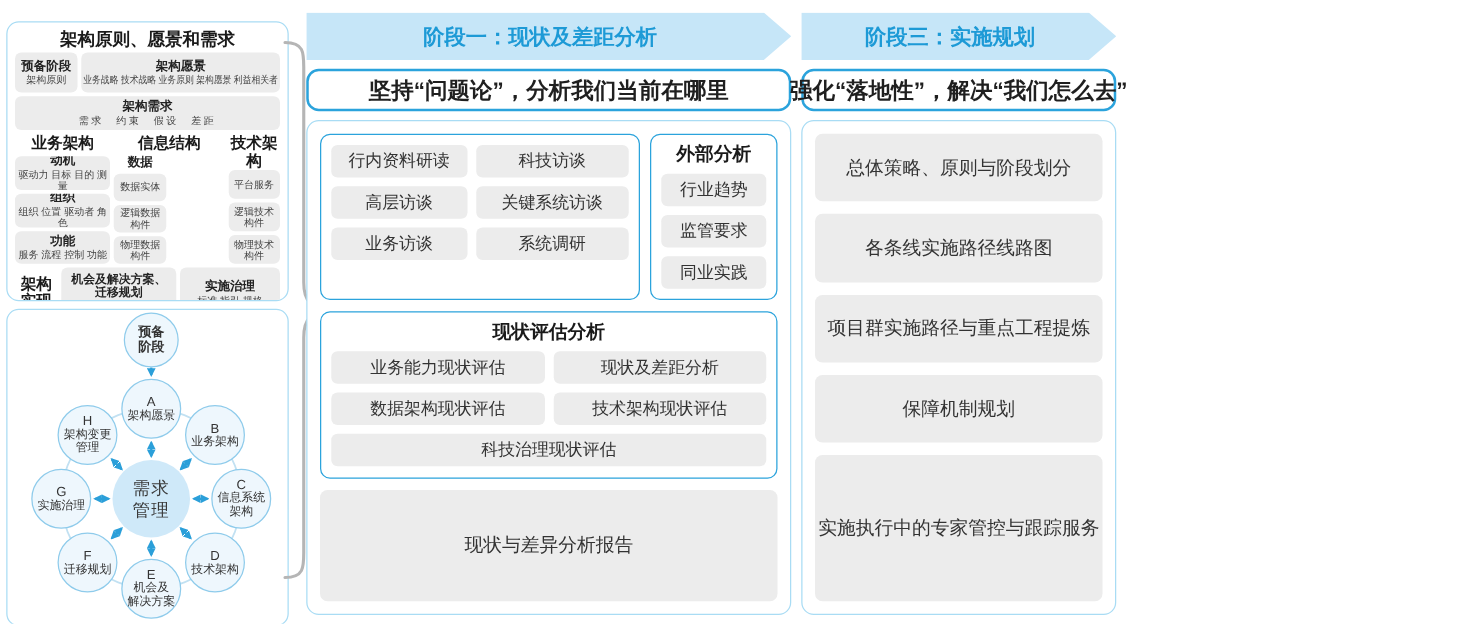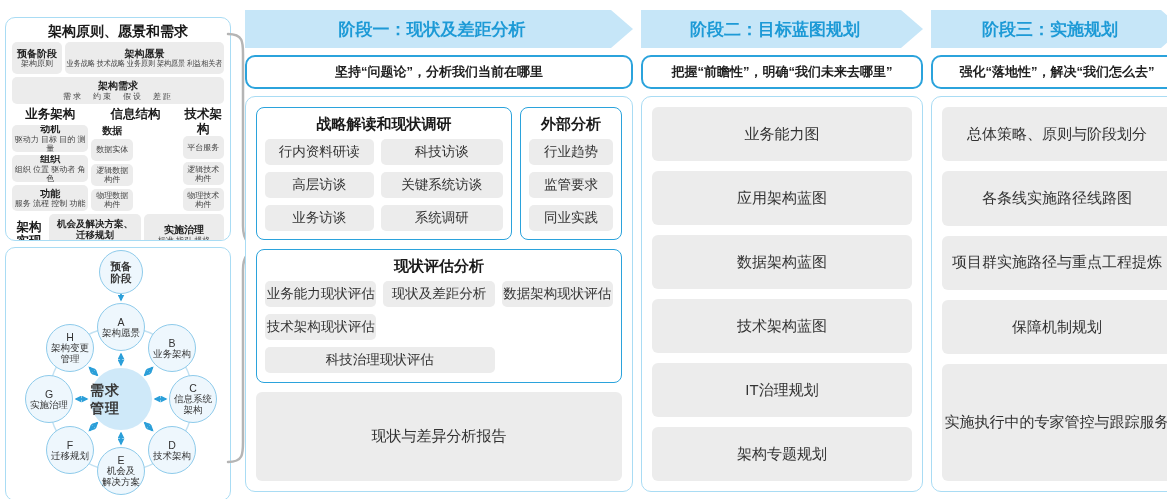--- a/index.html
+++ b/index.html
@@ -30,44 +30,44 @@
   .fw-bottom{flex:0 0 40px;display:flex;gap:3px;align-items:stretch;}
   .fw-reallabel{width:34px;display:flex;align-items:center;justify-content:center;font-size:12.5px;font-weight:bold;color:#1a1a1a;text-align:center;line-height:1.15;}
   .pre{white-space:pre-line;}
 
   
   .adm-panel{height:254px;margin-top:6px;position:relative;}
   .adm-svg{position:absolute;left:0;top:0;}
   .circle{position:absolute;border-radius:50%;box-sizing:border-box;display:flex;flex-direction:column;align-items:center;justify-content:center;text-align:center;background:#eef7fd;border:1.2px solid #8ecbeb;}
   .circle .cid{font-size:10.5px;color:#333;line-height:1.15;}
   .circle .clabel{font-size:9.5px;color:#333;line-height:1.15;}
-  .adm-center{position:absolute;border-radius:50%;background:#cfe9f9;display:flex;align-items:center;text-align:center;font-size:14px;font-weight:bold;color:#3a3a3a;letter-spacing:1px;line-height:1.3;}
+  .adm-center{position:absolute;border-radius:50%;background:#cfe9f9;display:flex;align-items:center;justify-content:center;text-align:center;font-size:14px;font-weight:normal;color:#3a3a3a;letter-spacing:1px;line-height:1.3;}
 
   
   .brace-svg{position:absolute;left:220px;top:28px;}
 
   
   .phases{position:absolute;left:245px;top:10px;display:flex;gap:8px;}
   .phase-col{display:flex;flex-direction:column;}
   .banner{height:38px;background:#c6e6f8;clip-path:polygon(0 0,calc(100% - 22px) 0,100% 50%,calc(100% - 22px) 100%,0 100%);display:flex;align-items:center;justify-content:center;}
   .banner span{font-size:17px;font-weight:bold;color:#1d9ad6;padding-right:14px;}
   .subtitle-box{margin-top:7px;height:34px;border:2px solid #2ba3dc;border-radius:10px;box-sizing:border-box;display:flex;align-items:center;justify-content:center;background:#fff;}
-  .subtitle-box span{font-size:13px;font-weight:bold;color:#1f1f1f;white-space:nowrap;}
+  .subtitle-box span{font-size:18px;font-weight:bold;color:#1f1f1f;white-space:nowrap;}
   .content-panel{margin-top:7px;height:396px;border:1.5px solid #a9dcf4;border-radius:10px;box-sizing:border-box;padding:10px;display:flex;flex-direction:column;background:#fff;}
   .group{border:1.5px solid #2ba3dc;border-radius:8px;box-sizing:border-box;padding:8px;background:#fff;}
   .group-title{font-size:15px;font-weight:bold;color:#1a1a1a;text-align:center;line-height:16px;margin-bottom:7px;}
   .grid2{display:grid;grid-template-columns:1.02fr 1.15fr;gap:7px;}
   .grid1{display:grid;grid-template-columns:1fr;gap:7px;}
   .gitem{background:#ececec;border-radius:5px;height:26px;display:flex;align-items:center;justify-content:center;font-size:13.5px;color:#333;white-space:nowrap;}
   .span2{grid-column:1 / 3;}
   .row1{display:flex;gap:8px;flex:0 0 132px;}
   .g-strategy{flex:1.05;}
   .g-external{flex:0 0 102px;}
   .g-assess{margin-top:9px;flex:0 0 134px;}
-  .g-assess .grid2{grid-template-columns:1fr 1fr 1fr;}
+  .g-assess .grid2{grid-template-columns:1fr 1fr;}
   .report-box{margin-top:9px;flex:1;background:#ececec;border-radius:6px;display:flex;align-items:center;justify-content:center;font-size:15px;color:#333;}
   .stack{flex:1;display:flex;flex-direction:column;gap:10px;}
   .bigitem{background:#ececec;border-radius:6px;display:flex;align-items:center;justify-content:center;font-size:15px;color:#333;flex:1;}
   .bigitem.tall{flex:2.15;}
 </style>
 </head>
 <body>
 
 <div class="canvas">
 
@@ -230,21 +230,20 @@
     <div class="phase-col" style="width:388px;">
       <div class="banner">
         <span>阶段一：现状及差距分析</span>
       </div>
       <div class="subtitle-box">
         <span>坚持“问题论”，分析我们当前在哪里</span>
       </div>
       <div class="content-panel">
         <div class="row1">
           <div class="group g-strategy">
-            <div class="group-title">战略解读和现状调研</div>
             <div class="grid2">
               <div class="gitem">行内资料研读</div>
               <div class="gitem">科技访谈</div>
               <div class="gitem">高层访谈</div>
               <div class="gitem">关键系统访谈</div>
               <div class="gitem">业务访谈</div>
               <div class="gitem">系统调研</div>
             </div>
           </div>
           <div class="group g-external">
@@ -263,38 +262,20 @@
             <div class="gitem">现状及差距分析</div>
             <div class="gitem">数据架构现状评估</div>
             <div class="gitem">技术架构现状评估</div>
             <div class="gitem span2">科技治理现状评估</div>
           </div>
         </div>
         <div class="report-box">现状与差异分析报告</div>
       </div>
     </div>
 
-    <div class="phase-col" style="width:282px;">
-      <div class="banner">
-        <span>阶段二：目标蓝图规划</span>
-      </div>
-      <div class="subtitle-box">
-        <span>把握“前瞻性”，明确“我们未来去哪里”</span>
-      </div>
-      <div class="content-panel">
-        <div class="stack">
-          <div class="bigitem">业务能力图</div>
-          <div class="bigitem">应用架构蓝图</div>
-          <div class="bigitem">数据架构蓝图</div>
-          <div class="bigitem">技术架构蓝图</div>
-          <div class="bigitem">IT治理规划</div>
-          <div class="bigitem">架构专题规划</div>
-        </div>
-      </div>
-    </div>
 
     <div class="phase-col" style="width:252px;">
       <div class="banner">
         <span>阶段三：实施规划</span>
       </div>
       <div class="subtitle-box">
         <span>强化“落地性”，解决“我们怎么去”</span>
       </div>
       <div class="content-panel">
         <div class="stack">

